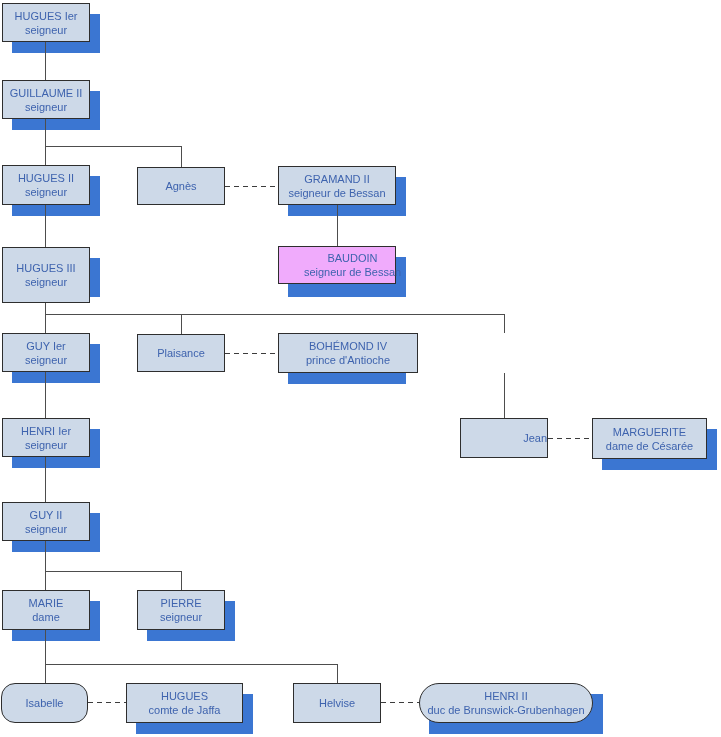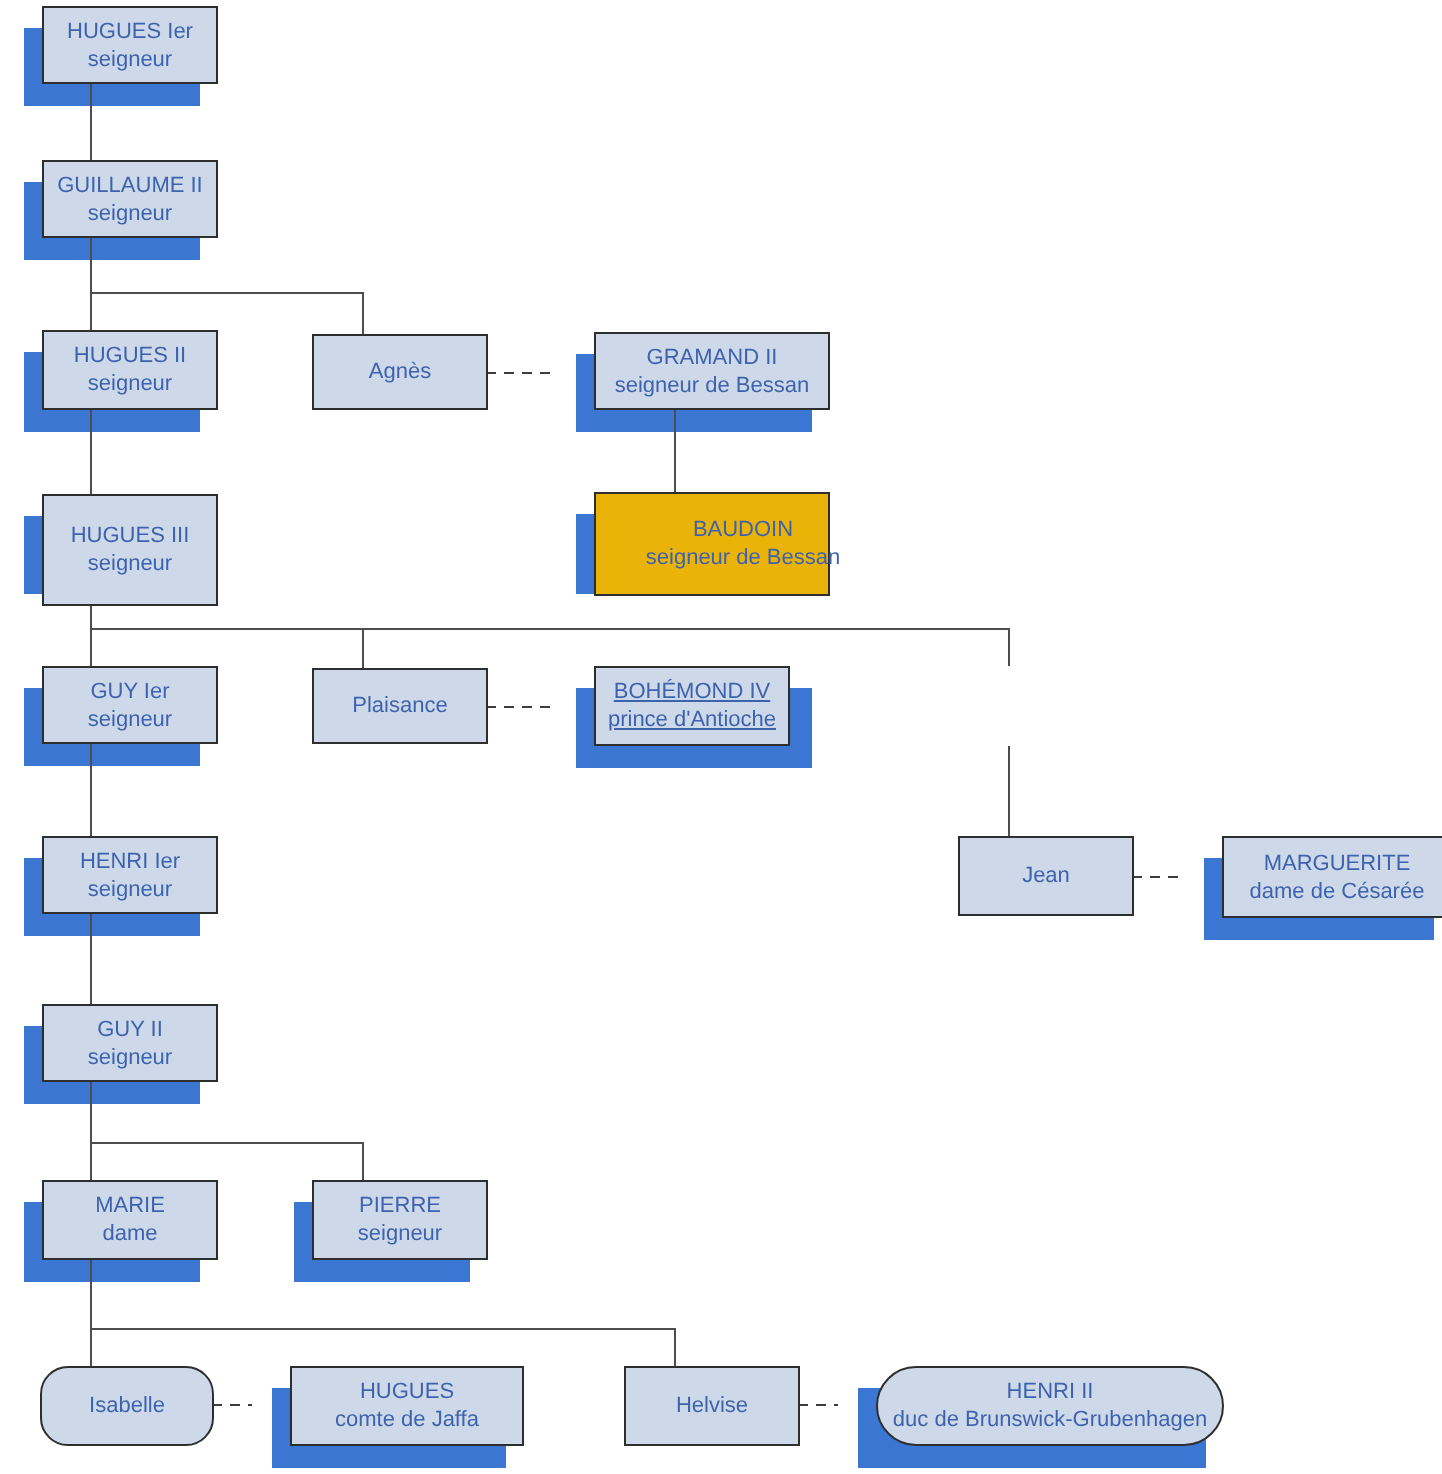--- a/index.html
+++ b/index.html
@@ -29,21 +29,20 @@
     box-sizing: border-box;
     border: 1px solid #2e2e2e;
     display: flex;
     flex-direction: column;
     align-items: center;
     justify-content: center;
     text-align: center;
     font-size: 11px;
     line-height: 14px;
     cursor: default;
-    margin-left: 19px;
   }
   .person-name, .person-title {
     display: block;
     white-space: nowrap;
   }
 </style>
 </head>
 <body>
 
 <div id="canvas" style="width: 721px; height: 737px; background: rgb(255, 255, 255);">
@@ -102,40 +101,40 @@
       <span class="person-name">Agnès</span>
     </div>
     <div class="person-node" style="left: 278px; top: 166px; width: 118px; height: 39px; background: rgb(205, 217, 232); border-color: rgb(46, 46, 46); color: rgb(62, 99, 174);">
       <span class="person-name">GRAMAND II</span>
       <span class="person-title">seigneur de Bessan</span>
     </div>
     <div class="person-node" style="left: 2px; top: 247px; width: 88px; height: 56px; background: rgb(205, 217, 232); border-color: rgb(46, 46, 46); color: rgb(62, 99, 174);">
       <span class="person-name">HUGUES III</span>
       <span class="person-title">seigneur</span>
     </div>
-    <div class="person-node" style="left: 278px; top: 246px; width: 118px; height: 52px; background: #eab308; border-color: rgb(46, 46, 46); color: rgb(62, 99, 174); padding-left: 31px;">
+    <div class="person-node" style="left: 278px; top: 246px; width: 118px; height: 38px; background: #f0abfc; border-color: rgb(46, 46, 46); color: rgb(62, 99, 174); padding-left: 31px;">
       <span class="person-name">BAUDOIN</span>
       <span class="person-title">seigneur de Bessan</span>
     </div>
     <div class="person-node" style="left: 2px; top: 333px; width: 88px; height: 39px; background: rgb(205, 217, 232); border-color: rgb(46, 46, 46); color: rgb(62, 99, 174);">
       <span class="person-name">GUY Ier</span>
       <span class="person-title">seigneur</span>
     </div>
     <div class="person-node" style="left: 137px; top: 334px; width: 88px; height: 38px; background: rgb(205, 217, 232); border-color: rgb(46, 46, 46); color: rgb(62, 99, 174);">
       <span class="person-name">Plaisance</span>
     </div>
-    <div class="person-node" style="left: 278px; top: 333px; width: 98px; height: 40px; background: rgb(205, 217, 232); border-color: rgb(46, 46, 46); color: rgb(62, 99, 174); text-decoration: underline;">
+    <div class="person-node" style="left: 278px; top: 333px; width: 140px; height: 40px; background: rgb(205, 217, 232); border-color: rgb(46, 46, 46); color: rgb(62, 99, 174);">
       <span class="person-name">BOHÉMOND IV</span>
       <span class="person-title">prince d'Antioche</span>
     </div>
     <div class="person-node" style="left: 2px; top: 418px; width: 88px; height: 39px; background: rgb(205, 217, 232); border-color: rgb(46, 46, 46); color: rgb(62, 99, 174);">
       <span class="person-name">HENRI Ier</span>
       <span class="person-title">seigneur</span>
     </div>
-    <div class="person-node" style="left: 460px; top: 418px; width: 88px; height: 40px; background: rgb(205, 217, 232); border-color: rgb(46, 46, 46); color: rgb(62, 99, 174);">
+    <div class="person-node" style="left: 460px; top: 418px; width: 88px; height: 40px; background: rgb(205, 217, 232); border-color: rgb(46, 46, 46); color: rgb(62, 99, 174); align-items: flex-end;">
       <span class="person-name">Jean</span>
     </div>
     <div class="person-node" style="left: 592px; top: 418px; width: 115px; height: 41px; background: rgb(205, 217, 232); border-color: rgb(46, 46, 46); color: rgb(62, 99, 174);">
       <span class="person-name">MARGUERITE</span>
       <span class="person-title">dame de Césarée</span>
     </div>
     <div class="person-node" style="left: 2px; top: 502px; width: 88px; height: 39px; background: rgb(205, 217, 232); border-color: rgb(46, 46, 46); color: rgb(62, 99, 174);">
       <span class="person-name">GUY II</span>
       <span class="person-title">seigneur</span>
     </div>

